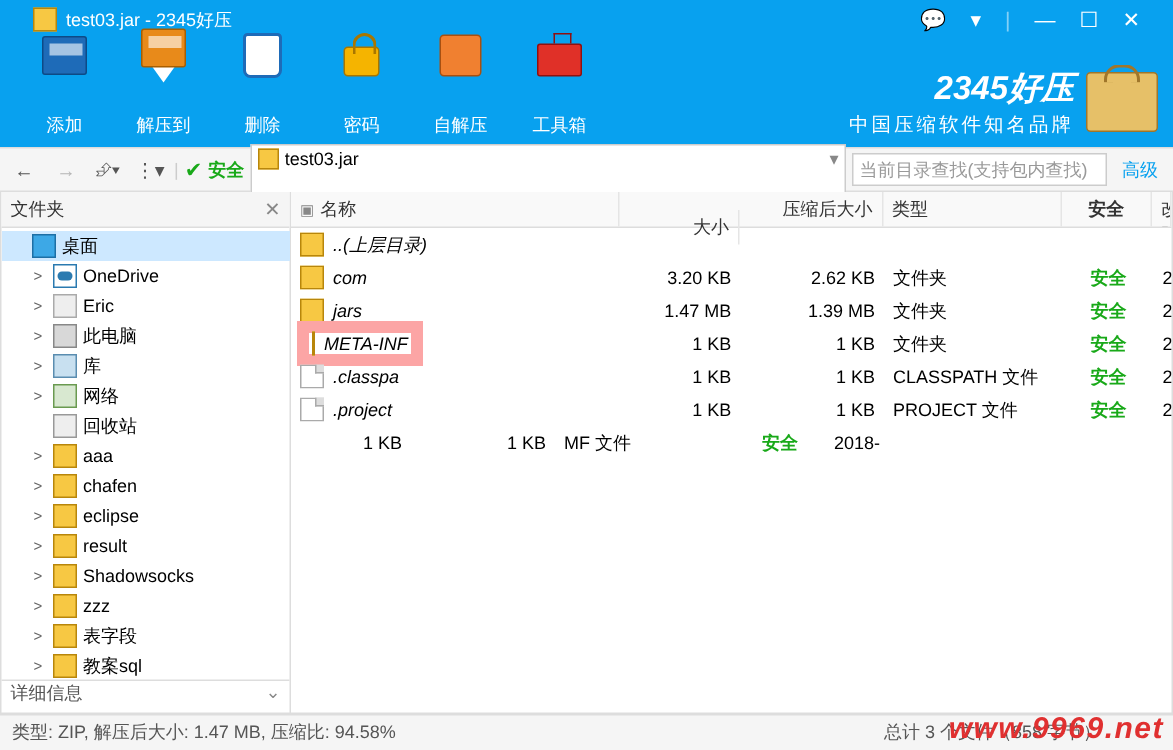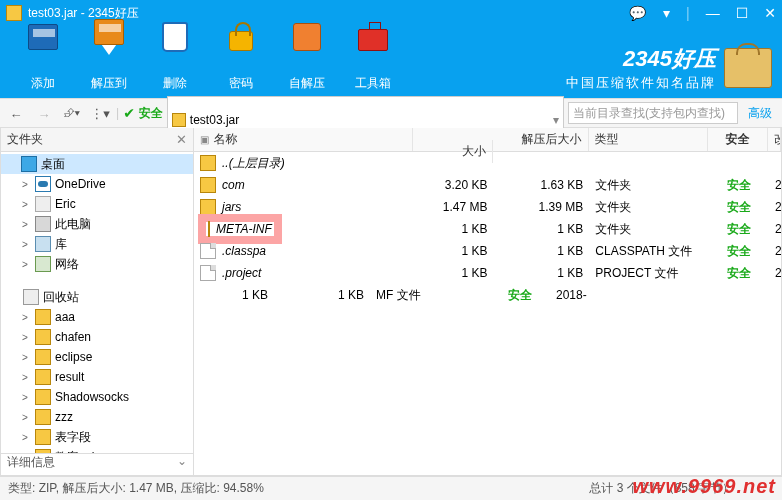--- a/index.html
+++ b/index.html
@@ -1,38 +1,38 @@
 <!DOCTYPE html>
 <html><head>
 <meta charset="utf-8">
 <style>
 *{box-sizing:border-box;margin:0;padding:0;font-family:"Microsoft YaHei","Segoe UI",Arial,sans-serif;font-size:12px;}
 body{background:#fff;}
 .window{width:782px;height:500px;background:#08a1ef;display:flex;flex-direction:column;position:relative;overflow:hidden;}
-.titlebar{height:26px;display:flex;align-items:center;padding:0 6px;color:#fff;}
+.titlebar{height:26px;display:flex;align-items:center;padding:0 22px;color:#fff;}
 .titlebar .ticon{width:16px;height:16px;background:#f7c843;border:1px solid #b8860b;margin-right:6px;}
 .titlebar .ttext{flex:1;color:#fff;}
 .titlecontrols{display:flex;gap:16px;align-items:center;}
 .titlecontrols span{color:#fff;cursor:pointer;font-size:14px;line-height:1;}
 .ribbon{height:72px;display:flex;align-items:flex-end;padding:0 10px 6px 10px;color:#fff;}
 .ribbtn{display:flex;flex-direction:column;align-items:center;width:66px;cursor:pointer;gap:16px;}
 .ribbtn .ricon{width:36px;height:36px;display:flex;align-items:center;justify-content:center;margin-bottom:4px;}
 .ribbtn .rlabel{color:#fff;}
 .brand{margin-left:auto;display:flex;align-items:center;gap:8px;}
 .brandtxt{text-align:right;}
 .brandtxt .b1{font-size:22px;font-weight:bold;font-style:italic;color:#fff;}
 .brandtxt .b2{font-size:13px;color:#fff;letter-spacing:2px;}
 .brandicon{width:48px;height:40px;background:#e6c068;border:1px solid #a0762a;border-radius:3px;position:relative;}
 .brandicon:before{content:"";position:absolute;left:50%;top:-6px;transform:translateX(-50%);width:20px;height:10px;border:2px solid #a0762a;border-bottom:none;border-radius:10px 10px 0 0;}
 
 .navbar{height:30px;background:#f5f5f5;border-top:1px solid #ddd;border-bottom:1px solid #ddd;display:flex;align-items:center;padding:0 4px;gap:4px;}
 .navbtn{width:24px;height:22px;display:flex;align-items:center;justify-content:center;border:1px solid transparent;border-radius:2px;cursor:pointer;color:#555;font-size:13px;}
 .safe{color:#19a919;font-weight:bold;}
 .shield{color:#19a919;font-size:14px;}
-.addr{flex:1;display:flex;align-items:flex-start;border:1px solid #ccc;height:16px;background:#fff;padding:16px 4px;}
+.addr{flex:1;display:flex;align-items:flex-end;border:1px solid #ccc;height:16px;background:#fff;padding:16px 4px;}
 .addr .aicon{width:14px;height:14px;background:#f7c843;border:1px solid #b8860b;margin-right:4px;}
 .addr span.atxt{flex:1;}
 .search{width:170px;height:22px;border:1px solid #ccc;background:#fff;padding:0 4px;color:#999;display:flex;align-items:center;}
 .adv{color:#08a1ef;cursor:pointer;padding:0 6px;}
 
 .bodyarea{flex:1;display:flex;background:#fff;min-height:0;}
 .sidepane{width:194px;border:1px solid #ddd;border-top:none;display:flex;flex-direction:column;}
 .sidehdr{height:24px;background:#f5f5f5;border-bottom:1px solid #ddd;display:flex;align-items:center;padding:0 6px;color:#333;}
 .sidehdr .x{margin-left:auto;color:#888;cursor:pointer;font-size:13px;}
 .tree{flex:1;overflow:auto;padding:2px 0;}
@@ -208,21 +208,21 @@
           <div class="trow" style="padding-left: 18px;">
             <span class="tw">&gt;</span>
             <span class="ti lib"></span>
             <span>库</span>
           </div>
           <div class="trow" style="padding-left: 18px;">
             <span class="tw">&gt;</span>
             <span class="ti net"></span>
             <span>网络</span>
           </div>
-          <div class="trow" style="padding-left: 6px; margin-top: 13px;">
+          <div class="trow" style="padding-left: 18px;">
             <span class="tw"></span>
             <span class="ti bin"></span>
             <span>回收站</span>
           </div>
           <div class="trow" style="padding-left: 18px;">
             <span class="tw">&gt;</span>
             <span class="ti folder"></span>
             <span>aaa</span>
           </div>
           <div class="trow" style="padding-left: 18px;">
@@ -269,21 +269,21 @@
     <div class="filepane">
       <div class="cols">
         <div class="col name">
             <span class="sorticon">▣</span>
             <span>名称</span>
           </div>
         <div class="col size">
             <span>大小</span>
           </div>
         <div class="col csize">
-            <span>解压后大小</span>
+            <span>压缩后大小</span>
           </div>
         <div class="col type">
             <span>类型</span>
           </div>
         <div class="col safe" style="color:#333">
             <span>安全</span>
           </div>
         <div class="col mod">
             <span>修改时</span>
           </div>
@@ -299,21 +299,21 @@
             <div class="cell type"></div>
             <div class="cell safe"></div>
             <div class="cell mod"></div>
           </div>
           <div class="frow">
             <div class="cell name">
               <span class="fi folder"></span>
               <span>com</span>
             </div>
             <div class="cell size">3.20 KB</div>
-            <div class="cell csize">1.63 KB</div>
+            <div class="cell csize">2.62 KB</div>
             <div class="cell type">文件夹</div>
             <div class="cell safe">安全</div>
             <div class="cell mod">2018-</div>
           </div>
           <div class="frow">
             <div class="cell name">
               <span class="fi folder"></span>
               <span>jars</span>
             </div>
             <div class="cell size">1.47 MB</div>

